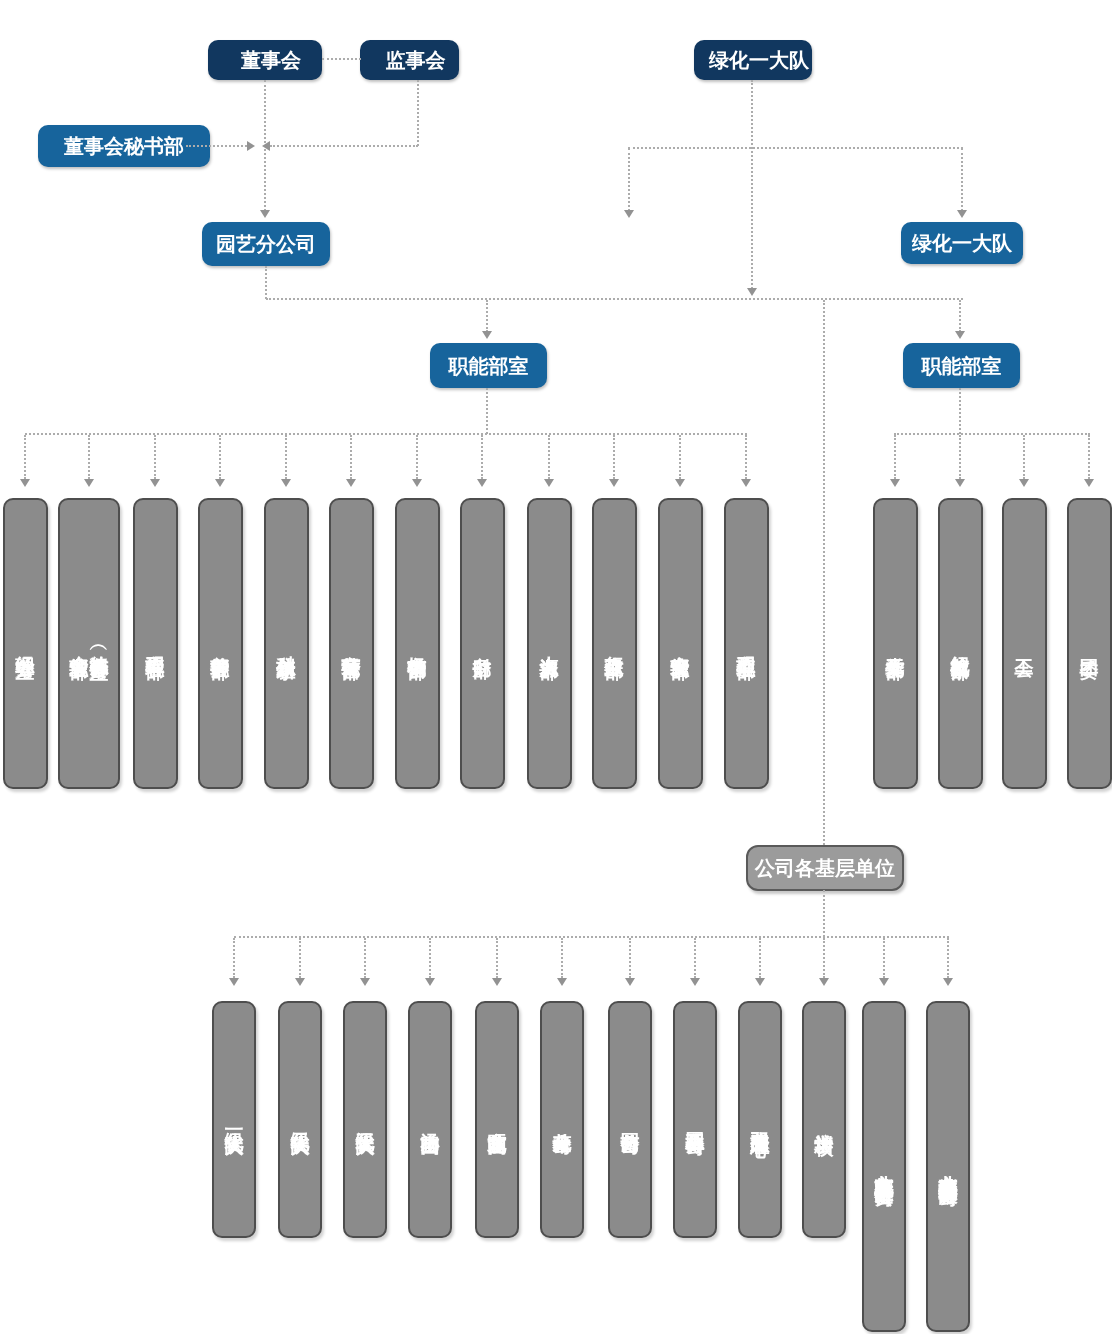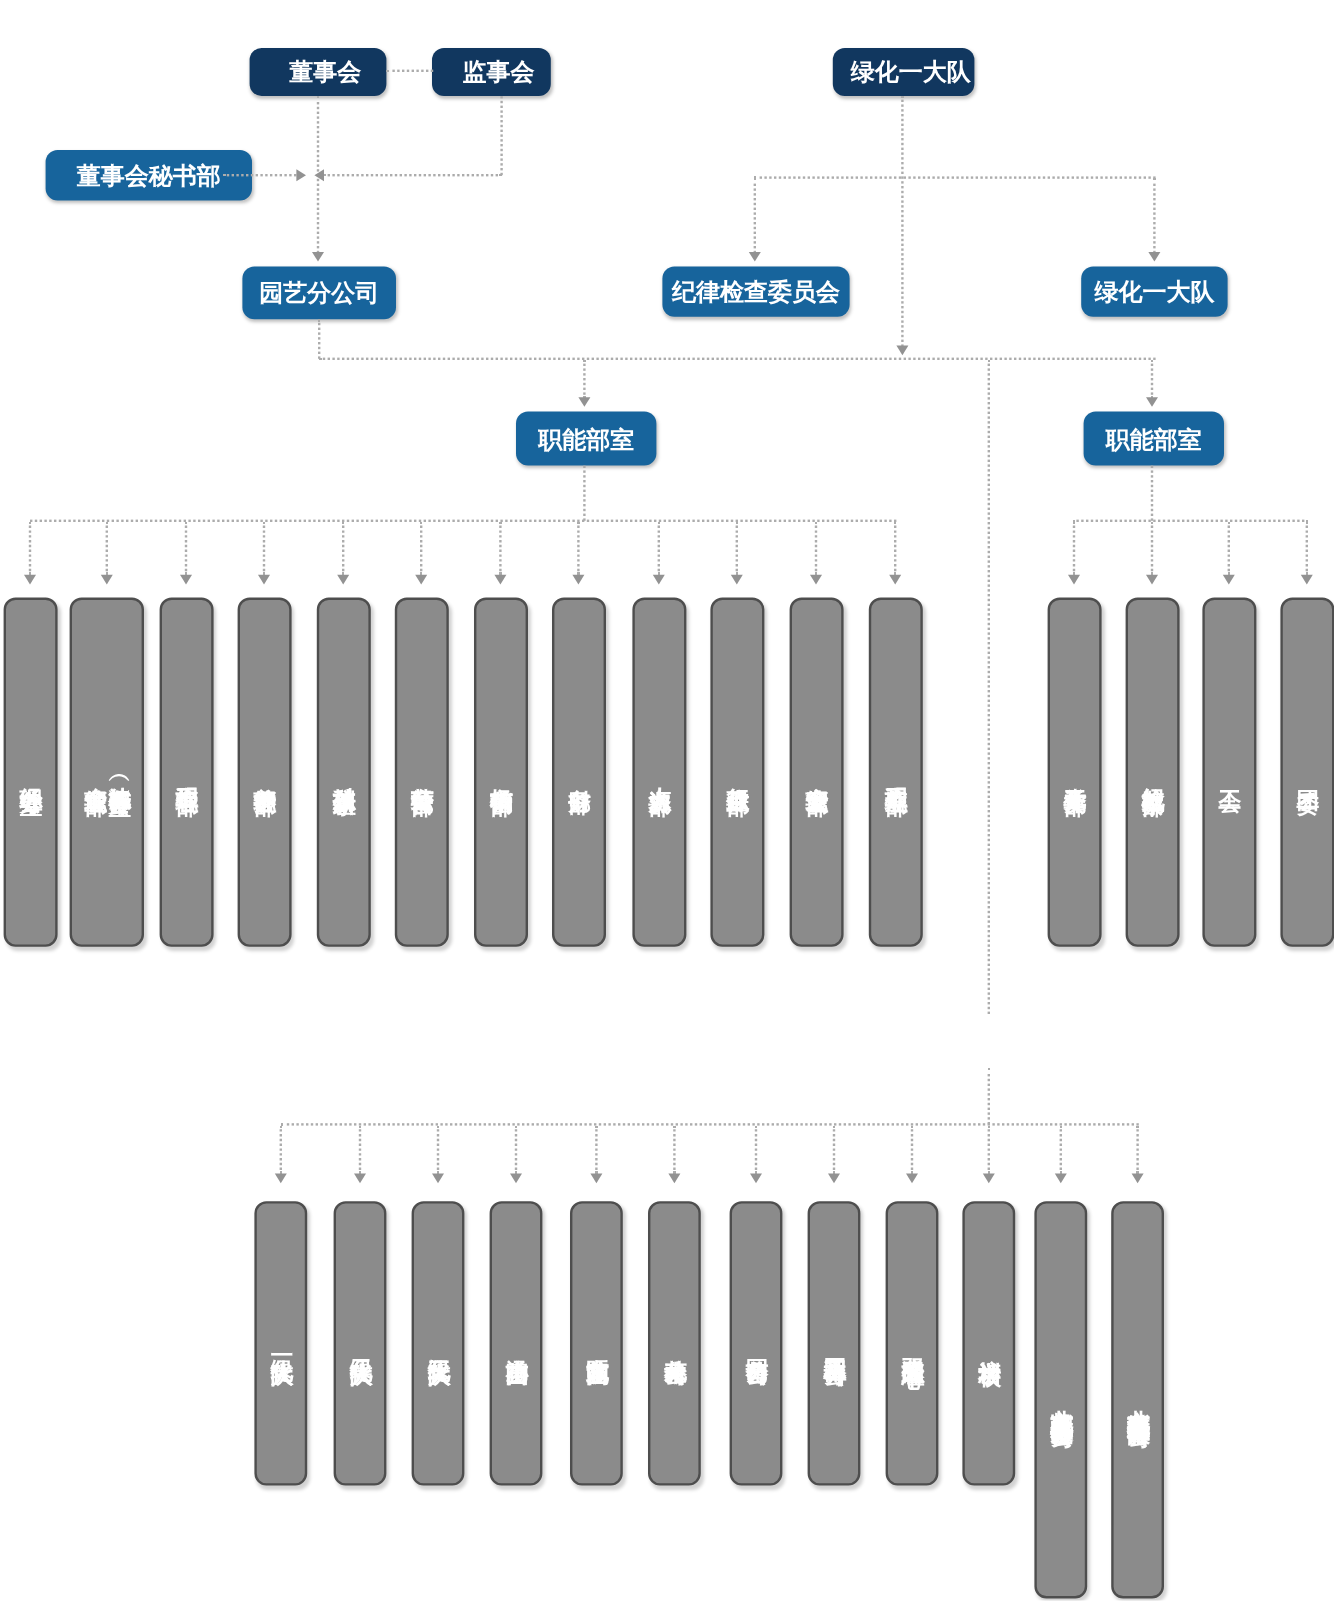--- a/index.html
+++ b/index.html
@@ -39,25 +39,25 @@
 <body>
 
 <div id="canvas" style="--navy: #11375f; --blue: #17649c; --bar-fill: #8b8b8b; --bar-border: #4e4e4e; --unit-fill: #9b9b9b; --unit-border: #5a5a5a; --line: #acacac; --arrow: #929292;">
 
   <div class="node navy" style="left:208px;top:40px;width:114px;height:40px;">董事会</div>
   <div class="node navy" style="left:360px;top:40px;width:99px;height:40px;">监事会</div>
   <div class="node navy" style="left:694px;top:40px;width:118px;height:40px;">绿化一大队</div>
 
   <div class="node blue" style="left:38px;top:125px;width:172px;height:42px;">董事会秘书部</div>
   <div class="node blue" style="left:202px;top:222px;width:128px;height:44px;">园艺分公司</div>
-  <div class="node blue" style="left:552px;top:222px;width:156px;height:42px;">纪律检查委员会</div>
   <div class="node blue" style="left:901px;top:222px;width:122px;height:42px;">绿化一大队</div>
 
   <div class="node blue" style="left:430px;top:343px;width:117px;height:45px;">职能部室</div>
   <div class="node blue" style="left:903px;top:343px;width:117px;height:45px;">职能部室</div>
+  <div class="node unitbox" style="left:746px;top:845px;width:158px;height:46px;border-radius:12px;">公司各基层单位</div>
 
   <div id="gen">
       <div class="hline" style="left: 322px; top: 58px; width: 39px;"></div>
       <div class="hline" style="left: 186px; top: 145px; width: 61px;"></div>
       <div class="hline" style="left: 270px; top: 145px; width: 148px;"></div>
       <div class="hline" style="left: 628px; top: 147px; width: 335px;"></div>
       <div class="hline" style="left: 266px; top: 298px; width: 697px;"></div>
       <div class="hline" style="left: 25px; top: 433px; width: 722px;"></div>
       <div class="hline" style="left: 894px; top: 433px; width: 196px;"></div>
       <div class="hline" style="left: 234px; top: 936px; width: 715px;"></div>

